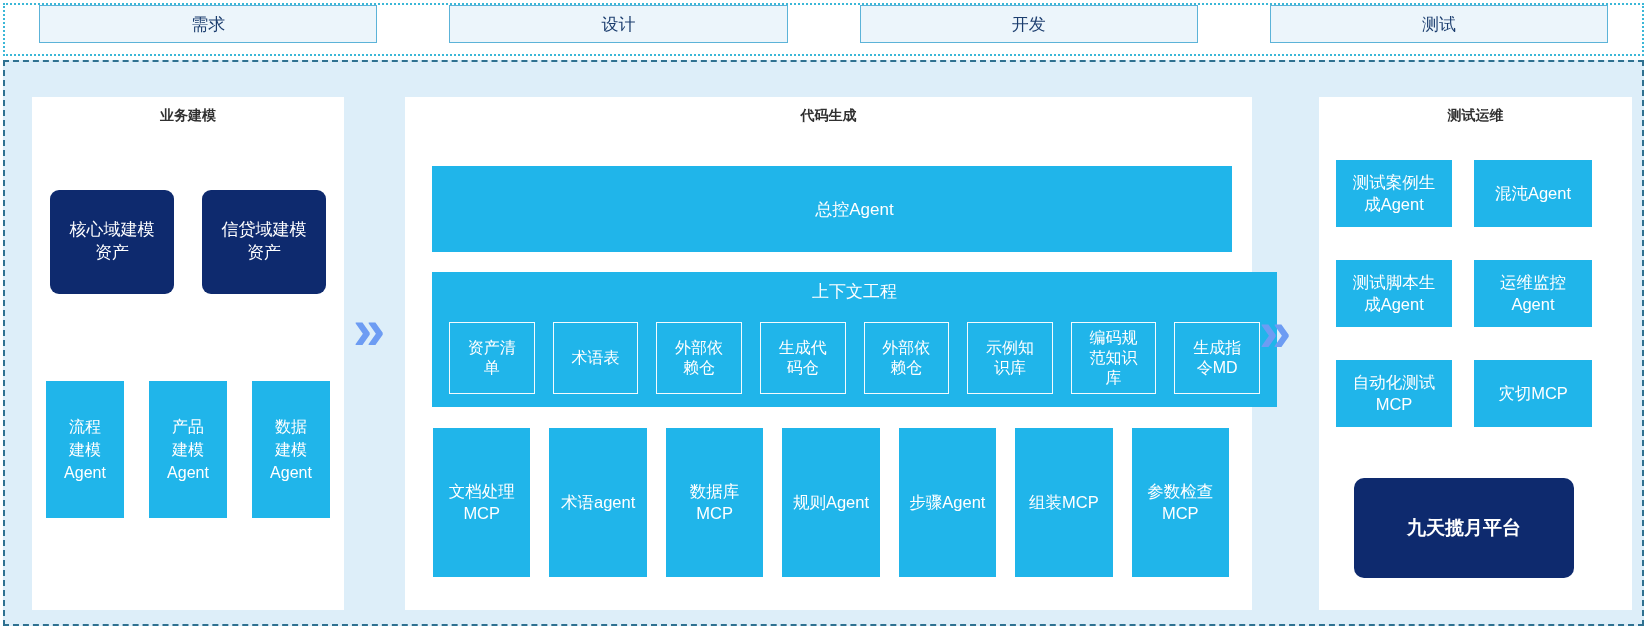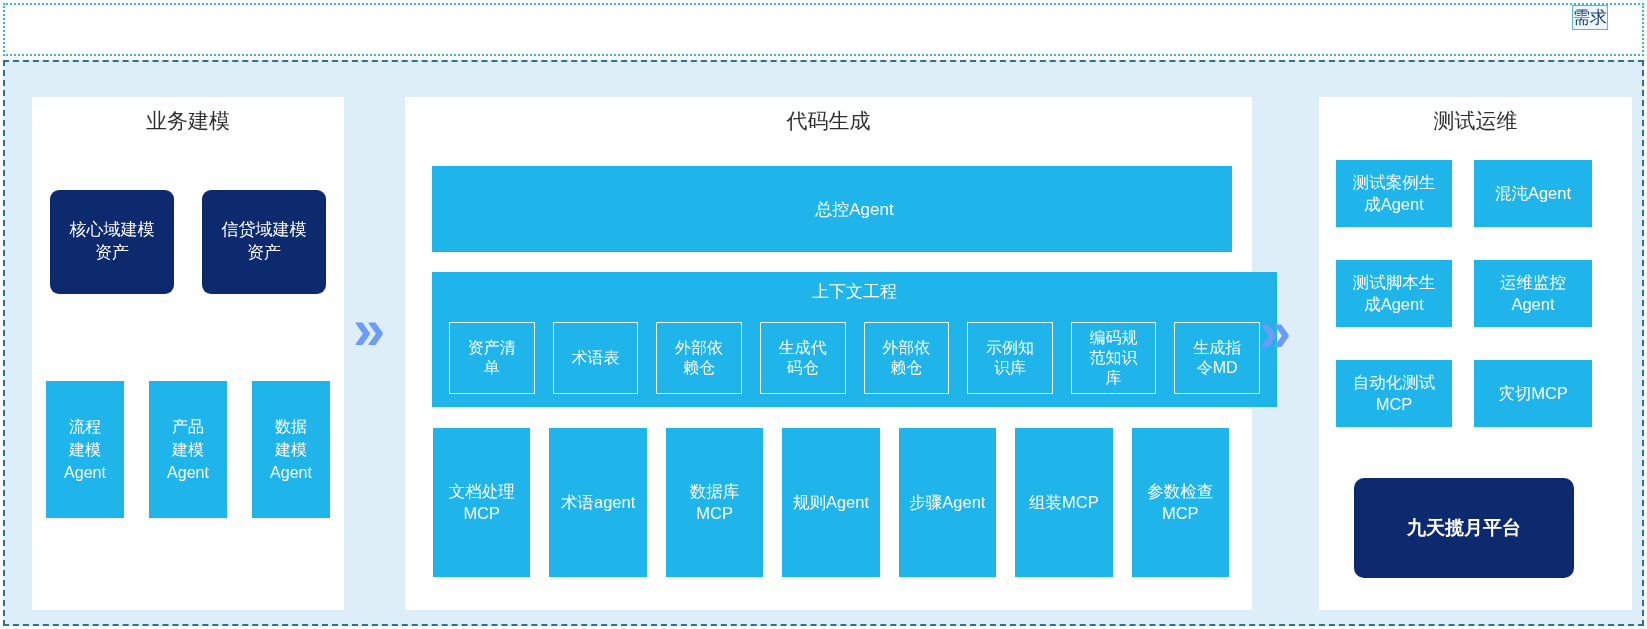--- a/index.html
+++ b/index.html
@@ -2,36 +2,36 @@
 <html style="--cyan: #20b5ea; --navy: #0e2a6e; --canvas-bg: #ddeef9; --main-border: #2e7191; --strip-border: #3bb7d7; --phase-box-bg: #ecf5fb; --phase-box-border: #5cb3d8; --phase-text: #1c3e6f; --arrow-blue: #6d9cf3; --title-text: #303030;"><head>
 <meta charset="utf-8">
 <style>
   html,body{margin:0;padding:0;background:#fff;}
   .page{position:relative;width:1647px;height:629px;overflow:hidden;background:#fff;
         font-family:"Liberation Sans","DejaVu Sans",sans-serif;}
 
   
   .phase-strip{position:absolute;top:3px;left:3px;width:1641px;height:53px;box-sizing:border-box;
         background:#fff;border:2px dotted var(--strip-border,#3bb7d7);
-        display:flex;align-items:flex-end;gap:72px;padding:0 34px;flex-direction:column;}
+        display:flex;align-items:flex-start;gap:72px;padding:0 34px;}
   .phase-box{flex:1;height:36px;background:var(--phase-box-bg,#ecf5fb);
         border:1px solid var(--phase-box-border,#5cb3d8);
         display:flex;align-items:center;justify-content:center;
         font-size:17px;color:var(--phase-text,#1c3e6f);}
 
   
   .main{position:absolute;top:60px;left:3px;width:1641px;height:566px;box-sizing:border-box;
         background:var(--canvas-bg,#ddeef9);border:2px dashed var(--main-border,#2e7191);}
 
   .panel{position:absolute;top:35px;height:513px;background:#fff;}
   .panel-left{left:27px;width:312px;}
   .panel-mid{left:400px;width:847px;}
   .panel-right{left:1314px;width:313px;}
   .panel-title{position:absolute;top:10px;left:0;width:100%;text-align:center;
-        font-size:21px;font-weight:normal;color:var(--title-text,#303030);}
+        font-size:14px;font-weight:bold;color:var(--title-text,#303030);}
 
   .box{display:flex;align-items:center;justify-content:center;text-align:center;
        color:#fff;box-sizing:border-box;}
   .cyan{background:var(--cyan,#20b5ea);padding-left:45px;}
   .navy{background:var(--navy,#0e2a6e);}
 
   
   .bm-assets{position:absolute;top:93px;left:18px;right:18px;display:flex;gap:28px;}
   .bm-assets .box{flex:1;height:104px;border-radius:9px;font-size:17px;padding:0 18px;line-height:1.35;}
   .bm-agents{position:absolute;top:284px;left:14px;right:14px;display:flex;gap:25px;}
@@ -62,22 +62,22 @@
   .arrow-2{left:1254px;top:240px;}
 </style>
 </head>
 <body>
 
 <div class="page">
 
   <div class="phase-strip">
     <div class="phase-box">需求</div>
     <div class="phase-box">设计</div>
+    <div class="phase-box">开发</div>
     <div class="phase-box">测试</div>
-    <div class="phase-box">开发</div>
   </div>
 
   <div class="main">
 
     <div class="panel panel-left">
       <div class="panel-title">业务建模</div>
       <div class="bm-assets">
         <div class="box navy">核心域建模资产</div>
         <div class="box navy">信贷域建模资产</div>
       </div>

